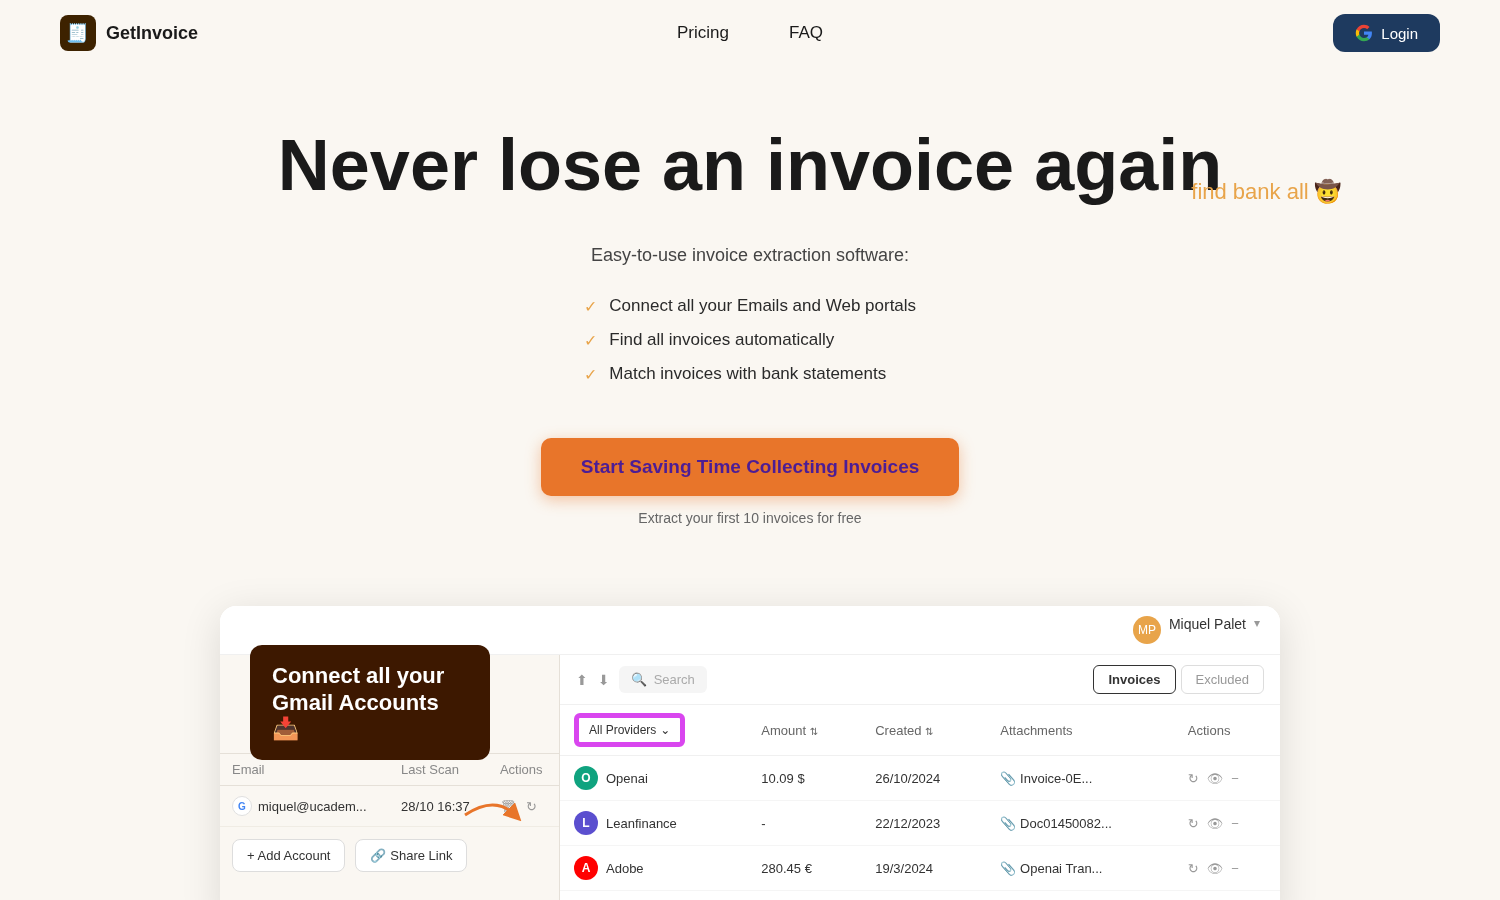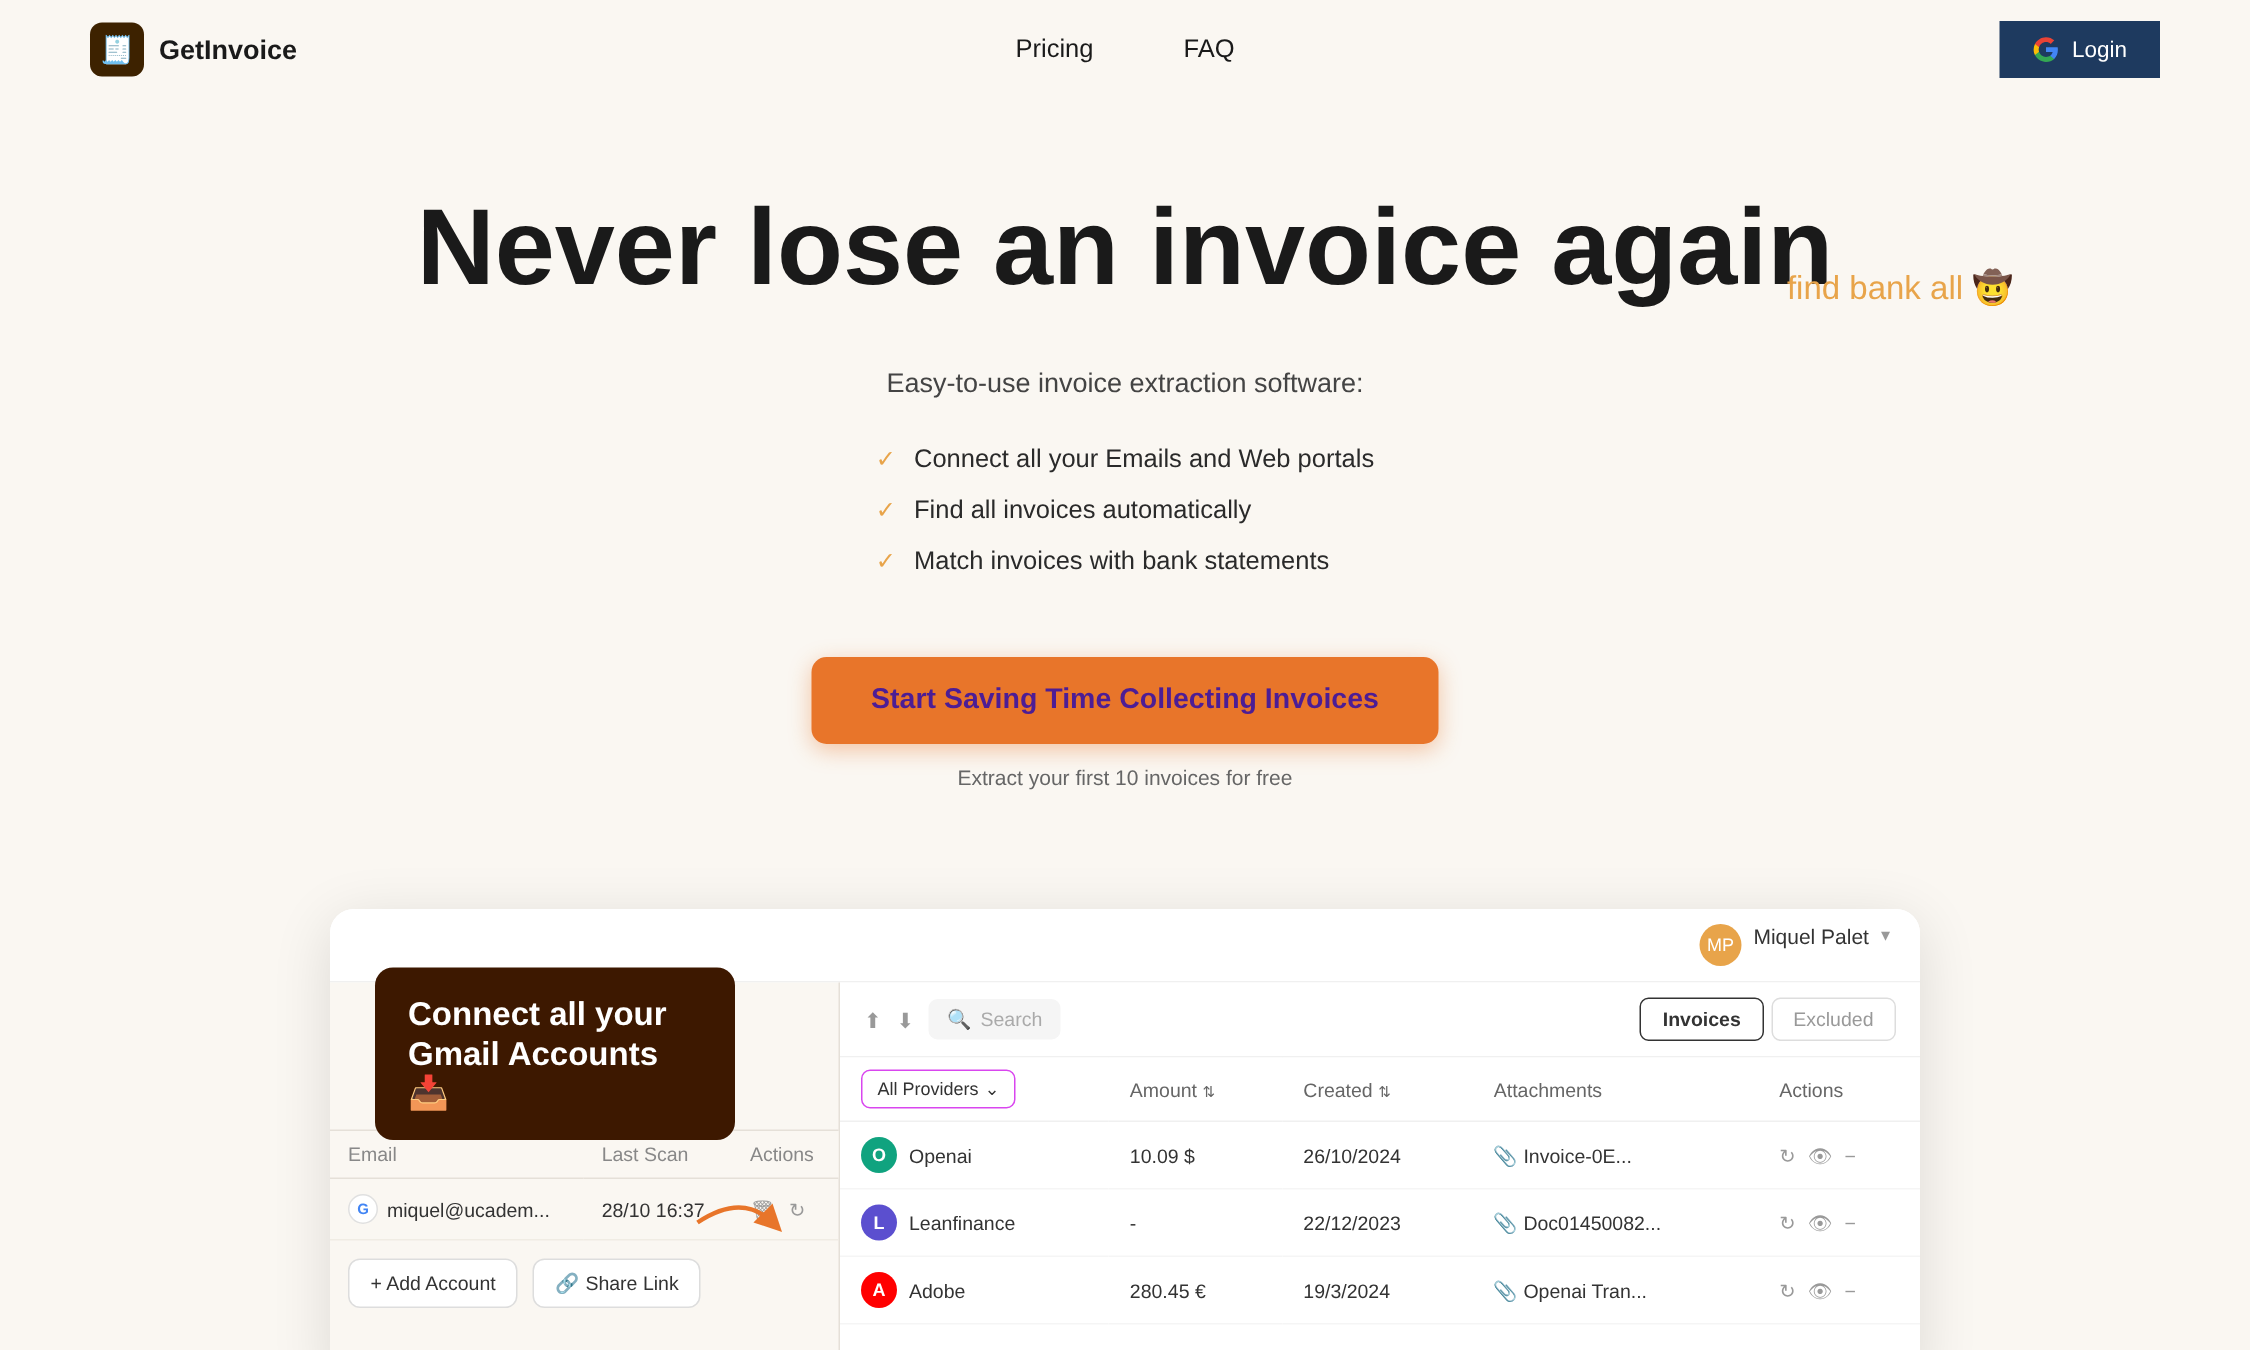--- a/index.html
+++ b/index.html
@@ -53,21 +53,21 @@
       text-decoration: none;
       font-weight: 400;
     }
     .login-btn {
       display: flex;
       align-items: center;
       gap: 8px;
       background: #1e3a5f;
       color: white;
       border: none;
-      border-radius: 0;
+      border-radius: 12px;
       padding: 10px 22px;
       font-size: 15px;
       font-weight: 500;
       cursor: pointer;
     }
     .google-icon {
       width: 18px;
       height: 18px;
     }
 
@@ -361,21 +361,21 @@
     .action-icons {
       display: flex;
       gap: 8px;
       color: #999;
     }
     .all-providers-btn {
       display: flex;
       align-items: center;
       gap: 4px;
       background: white;
-      border: 1px solid #d946ef;
+      border: 5px solid #d946ef;
       border-radius: 6px;
       padding: 5px 10px;
       font-size: 12px;
       cursor: pointer;
       color: #333;
     }
   </style>
 </head>
 <body>
 

